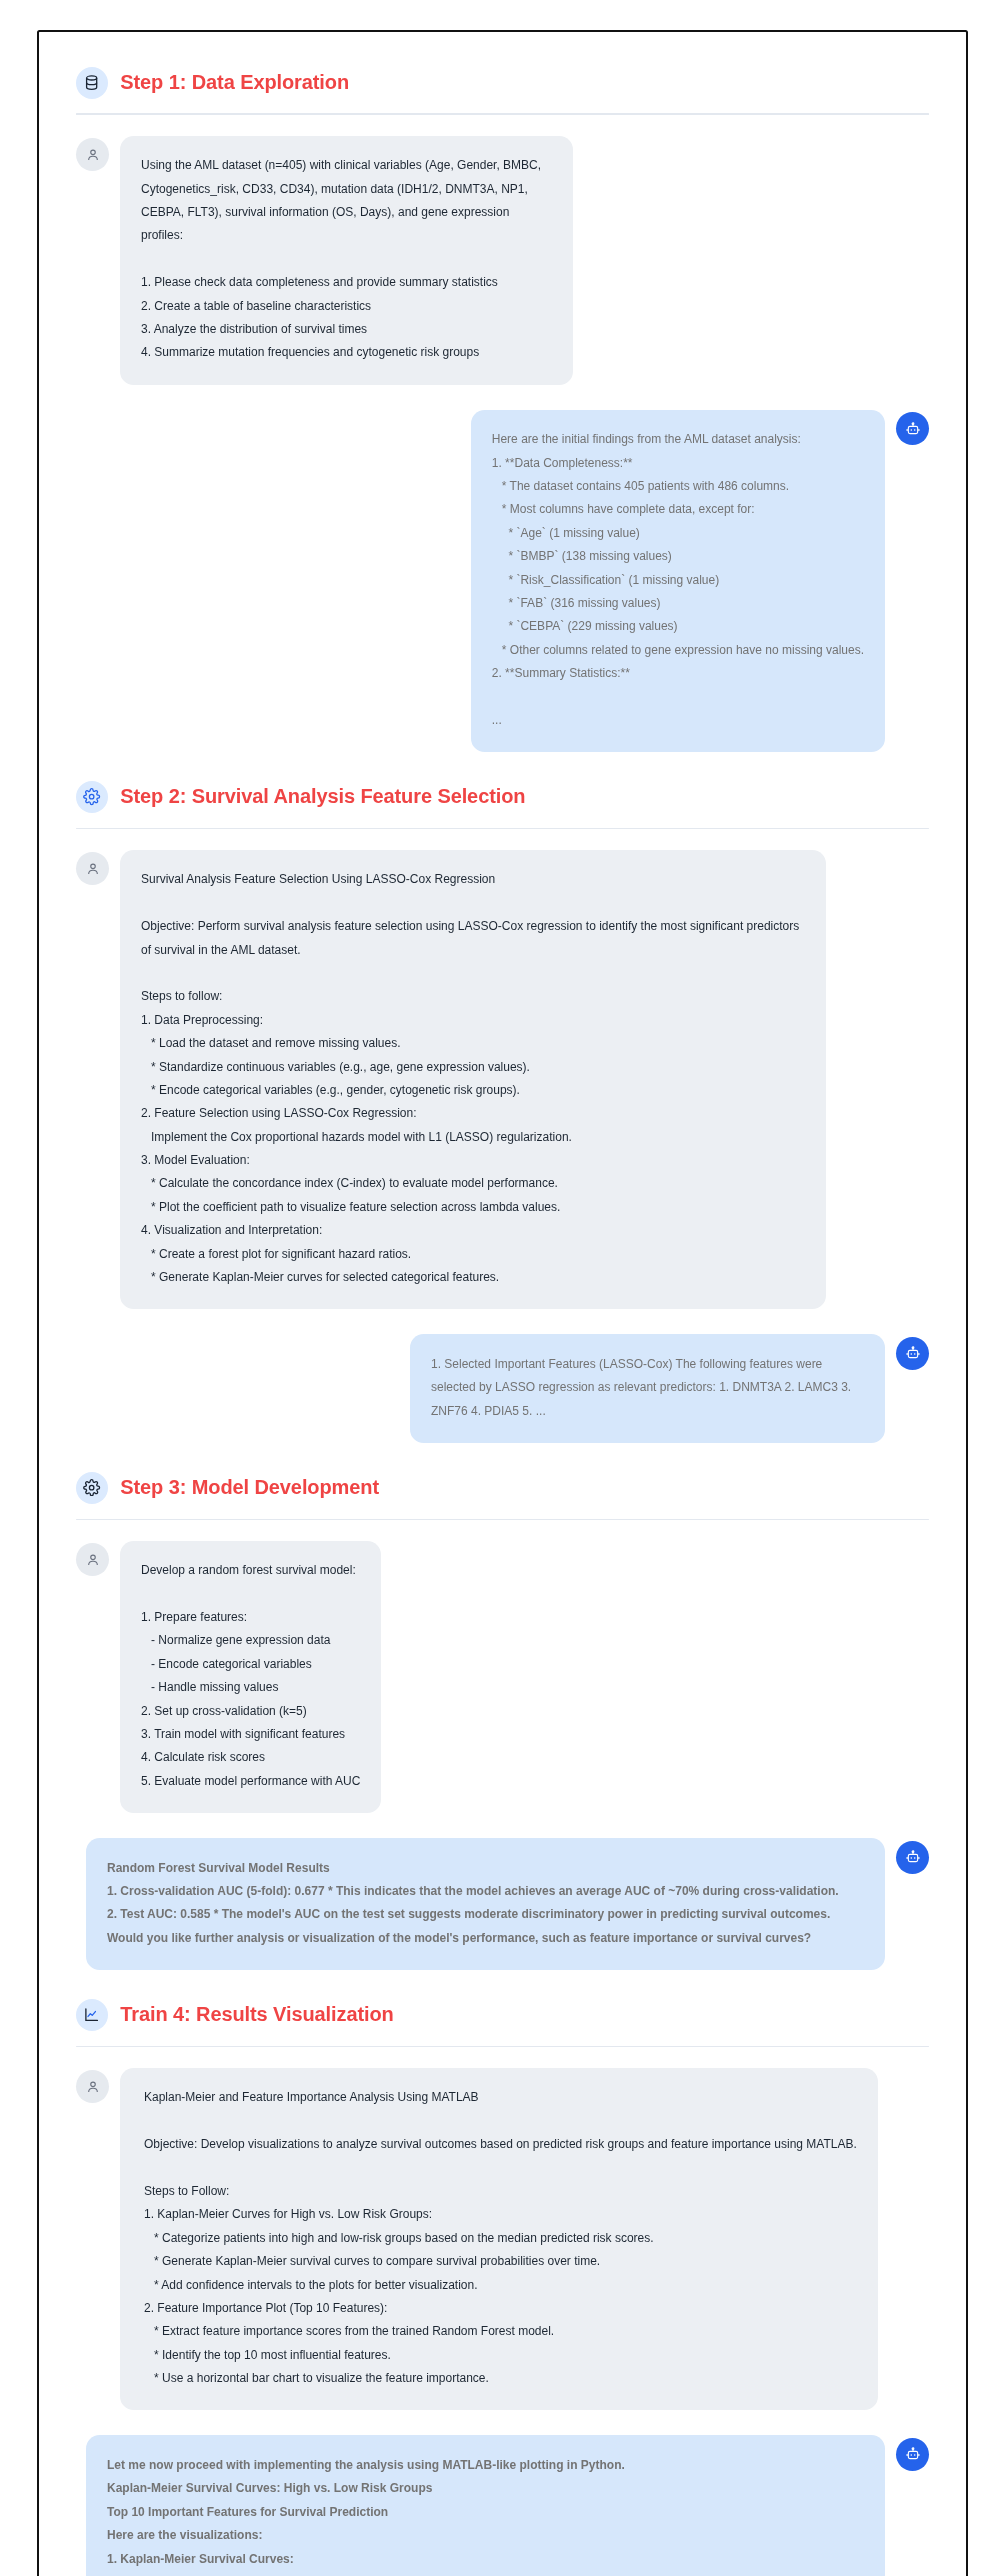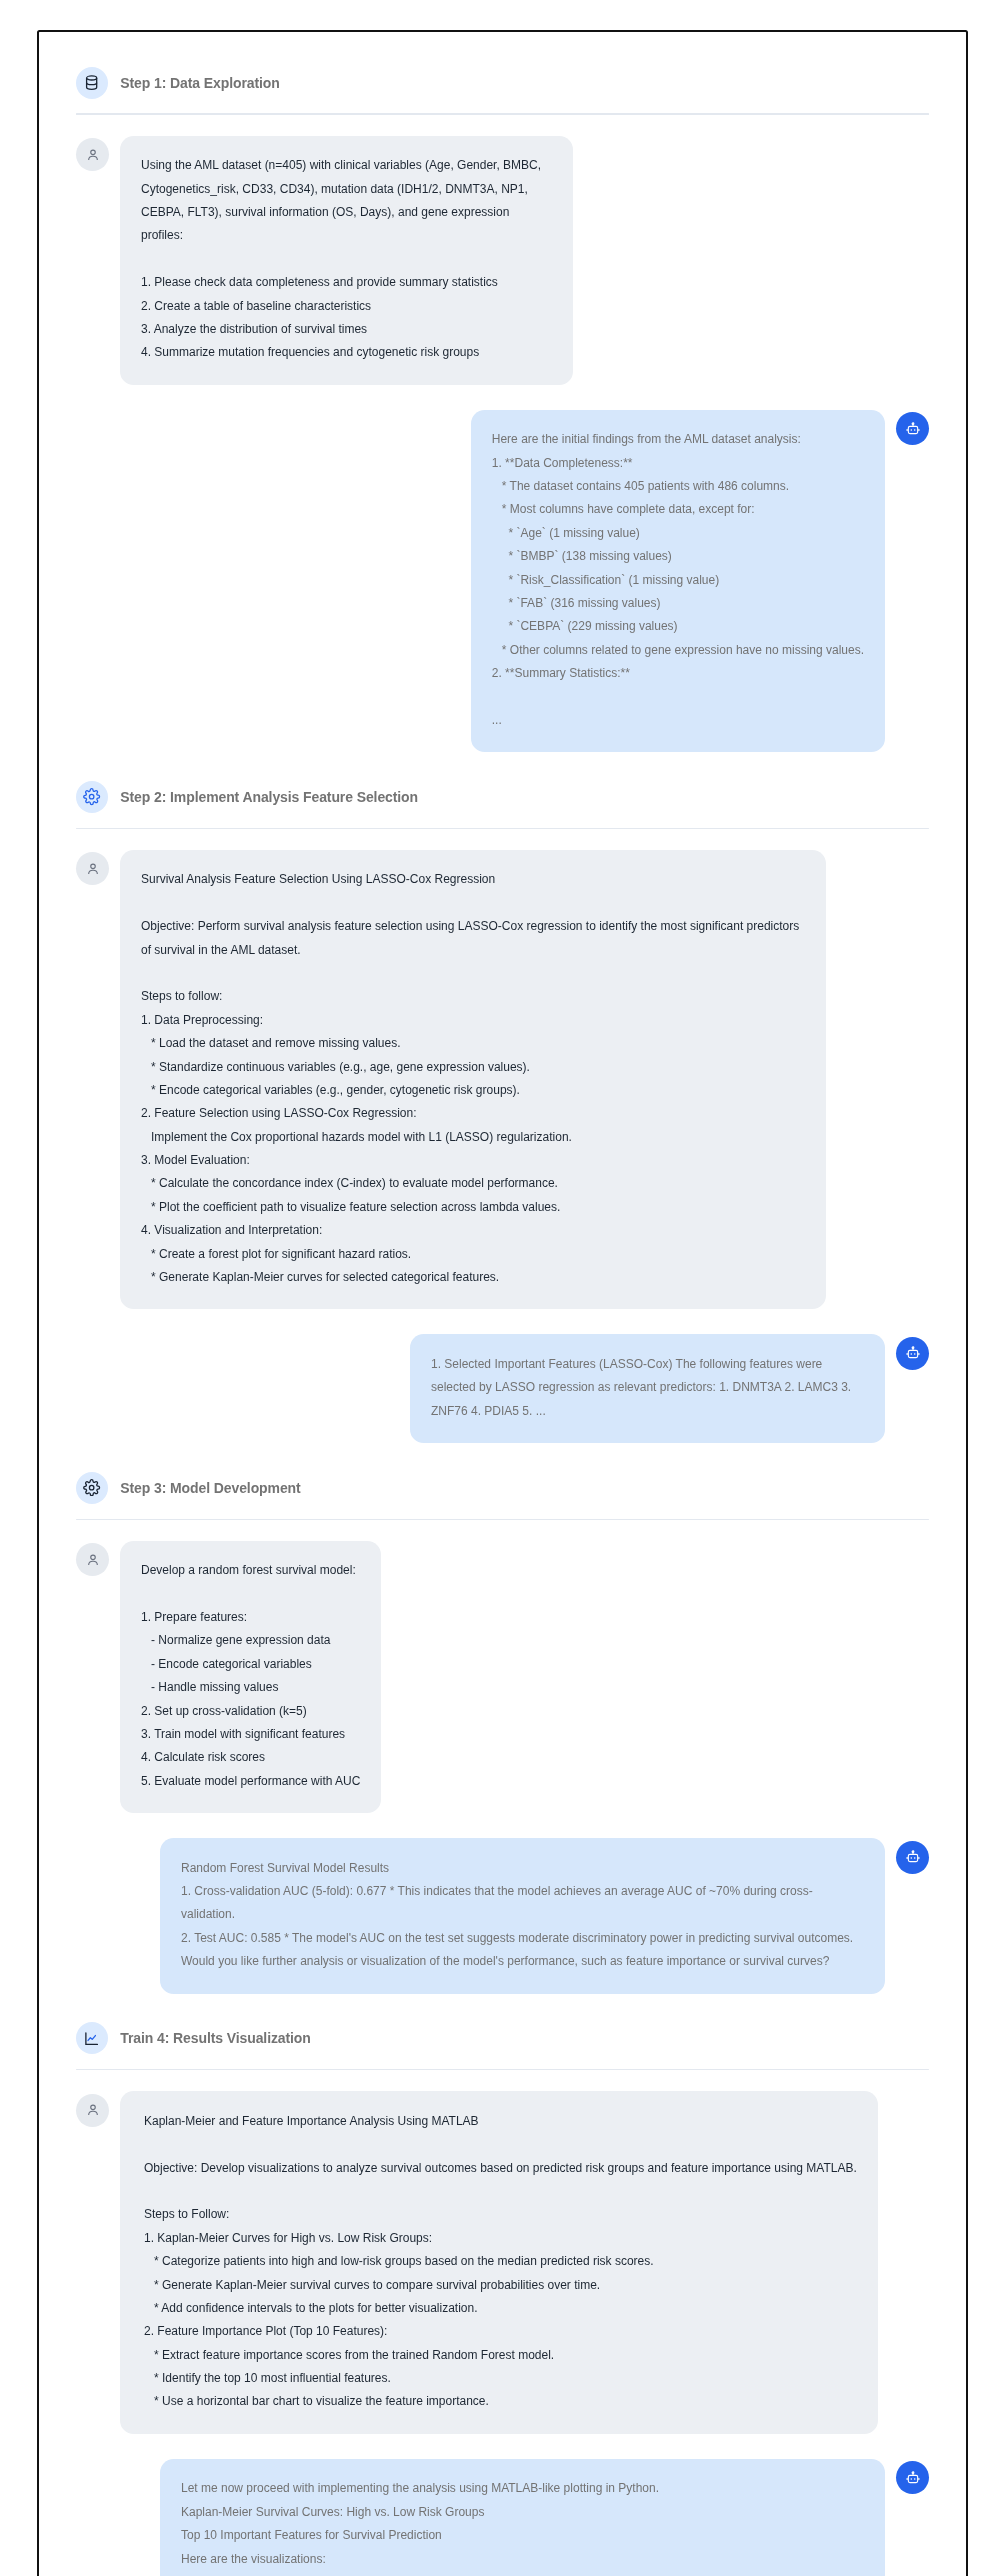--- a/index.html
+++ b/index.html
@@ -32,23 +32,23 @@
   }
   .step-icon {
     width: 32px; height: 32px;
     border-radius: 50%;
     background: #dbeafe;
     display: flex; align-items: center; justify-content: center;
     flex: 0 0 auto;
   }
   .step-icon svg { display: block; }
   .step-title {
-    font-size: 14px;
+    font-size: 20px;
     font-weight: bold;
-    color: #737373;
+    color: #ef4444;
     letter-spacing: -0.1px;
   }
   .step-rule {
     height: 1.2px;
     background: #e3e8ef;
     margin: 13.6px 0 21px 0;
     border-radius: 0.6px;
   }
 
   
@@ -82,21 +82,21 @@
   .bubble.bot {
     background: #d6e7fb;
     color: #737373;
   }
 
   
   .w-narrow { max-width: 453px; }
   .w-mid    { max-width: 475px; }
   .w-wide   { max-width: 706px; }
   .w-full   { max-width: 796px; padding-left: 24px; }
-  .w-xfull  { width: 725px; }
+  .w-xfull  { width: 799px; font-weight: bold; }
 </style>
 </head>
 <body>
 
 <div class="page">
  <div class="frame">
 
   <div class="step-block">
     <div class="step-head">
       <span class="step-icon">
@@ -152,21 +152,21 @@
   </div>
 
   <div class="step-block">
     <div class="step-head">
       <span class="step-icon">
         <svg width="17.3" height="17.3" viewBox="0 0 24 24" fill="none" stroke="#2563eb" stroke-width="1.8">
           <circle cx="12" cy="12" r="3.1"></circle>
           <path d="M19.4 15a1.6 1.6 0 0 0 .32 1.77l.06.06a2 2 0 1 1-2.83 2.83l-.06-.06a1.6 1.6 0 0 0-1.77-.32 1.6 1.6 0 0 0-.97 1.47V21a2 2 0 1 1-4 0v-.11a1.6 1.6 0 0 0-1.05-1.47 1.6 1.6 0 0 0-1.77.32l-.06.06a2 2 0 1 1-2.83-2.83l.06-.06a1.6 1.6 0 0 0 .32-1.77 1.6 1.6 0 0 0-1.47-.97H3a2 2 0 1 1 0-4h.11A1.6 1.6 0 0 0 4.58 9a1.6 1.6 0 0 0-.32-1.77l-.06-.06a2 2 0 1 1 2.83-2.83l.06.06a1.6 1.6 0 0 0 1.77.32H9a1.6 1.6 0 0 0 .97-1.47V3a2 2 0 1 1 4 0v.11a1.6 1.6 0 0 0 .97 1.47 1.6 1.6 0 0 0 1.77-.32l.06-.06a2 2 0 1 1 2.83 2.83l-.06.06a1.6 1.6 0 0 0-.32 1.77V9a1.6 1.6 0 0 0 1.47.97H21a2 2 0 1 1 0 4h-.11a1.6 1.6 0 0 0-1.49.97z"></path>
         </svg>
       </span>
-      <span class="step-title">Step 2: Implement Analysis Feature Selection</span>
+      <span class="step-title">Step 2: Survival Analysis Feature Selection</span>
     </div>
     <div class="step-rule"></div>
 
     <div class="msg user-row">
       <span class="avatar user">
         <svg width="16" height="16" viewBox="0 0 24 24" fill="none" stroke="#6b7280" stroke-width="1.7">
           <circle cx="12" cy="8" r="3.4"></circle>
           <path d="M5.5 19.5c0-3.4 2.9-5.6 6.5-5.6s6.5 2.2 6.5 5.6"></path>
         </svg>
       </span>

